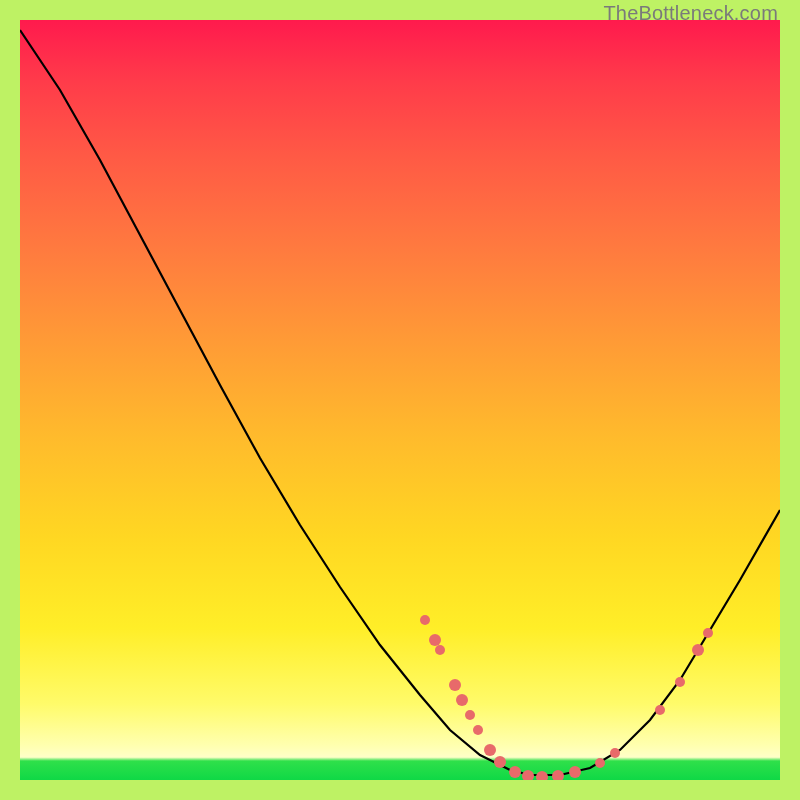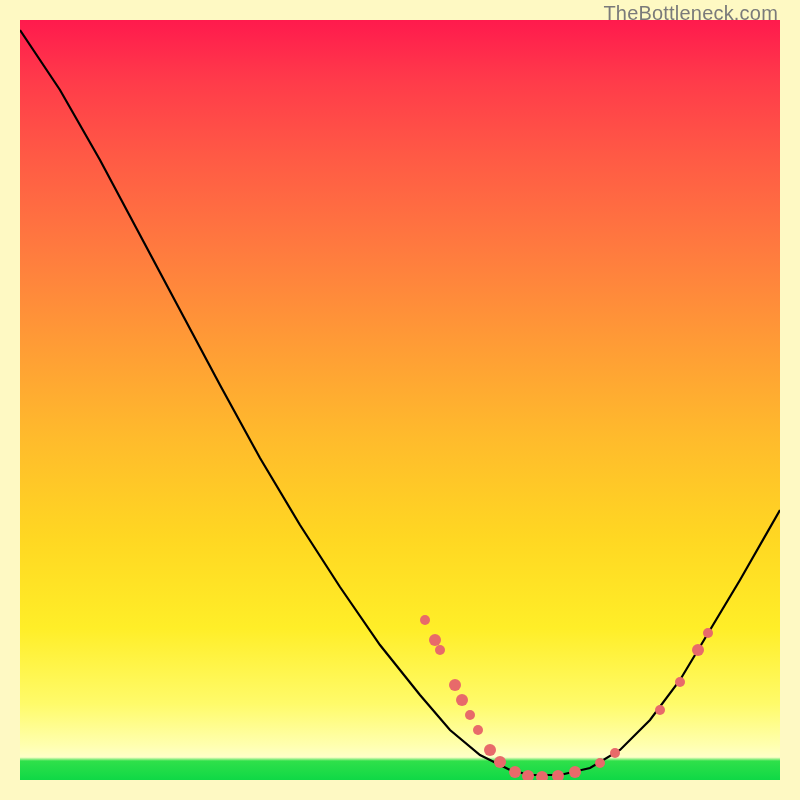--- a/index.html
+++ b/index.html
@@ -8,21 +8,21 @@
     width: 800px;
     height: 800px;
     background: #000;
     overflow: hidden;
     font-family: Arial, Helvetica, sans-serif;
   }
   .stage {
     position: relative;
     width: 800px;
     height: 800px;
-    background: #fef9c3;
+    background: #bef264;
   }
   .plot {
     position: absolute;
     left: 20px;
     top: 20px;
     width: 760px;
     height: 760px;
     
     background: linear-gradient(
       to bottom,

